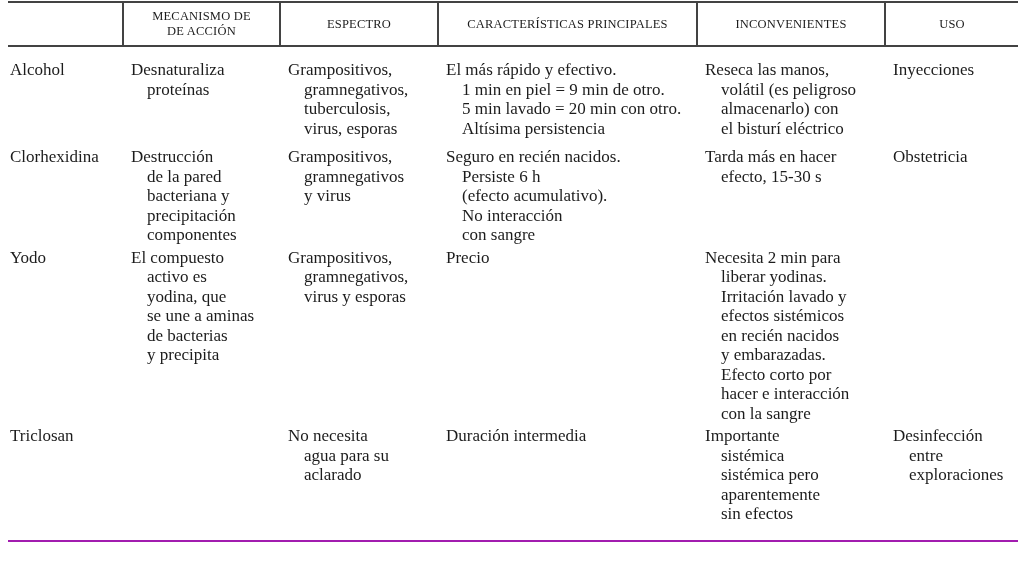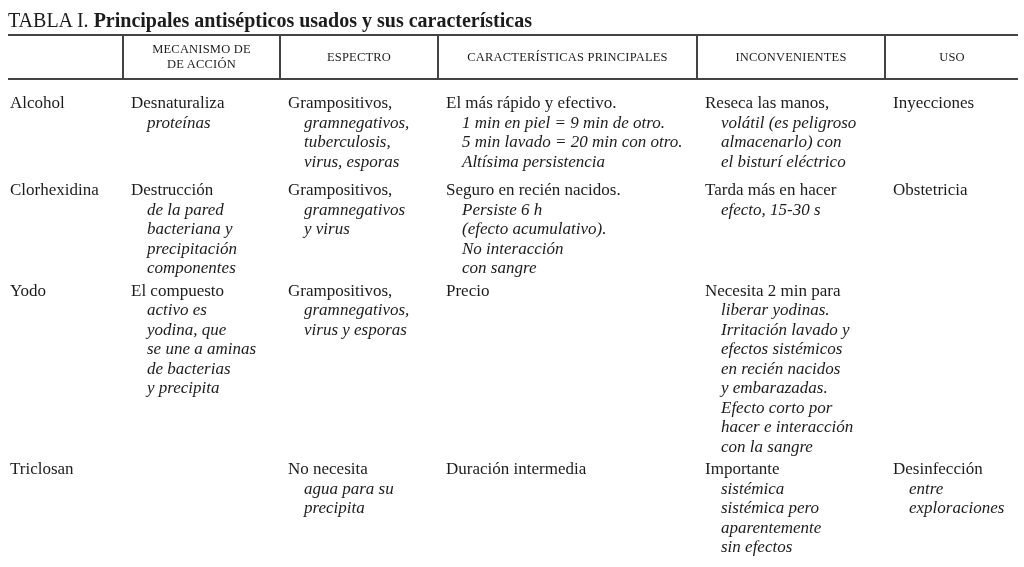--- a/index.html
+++ b/index.html
@@ -17,21 +17,21 @@
     font-size: 20px;
     line-height: 25px;
     white-space: nowrap;
   }
   .title .bold { font-weight: bold; }
   table.antiseptics {
     border-collapse: collapse;
     table-layout: fixed;
     margin: 1px 0 0 8px;
     width: 1010px;
-    border-bottom: 2px solid #84cc16;
+    border-bottom: 2px solid #a21caf;
   }
   col.c-name  { width: 115px; }
   col.c-mech  { width: 157px; }
   col.c-spec  { width: 158px; }
   col.c-char  { width: 259px; }
   col.c-inc   { width: 188px; }
   col.c-uso   { width: 133px; }
   thead th {
     border-top: 2px solid #434343;
     border-bottom: 2px solid #434343;
@@ -49,29 +49,26 @@
     vertical-align: top;
     font-size: 17px;
     line-height: 19.5px;
     padding: 0 4px 9px 8px;
   }
   tbody td.name-cell { padding-left: 2px; }
   tbody tr.row-first td { padding-top: 13px; }
   tbody tr.row-tight td { padding-bottom: 3px; margin-left: 40px; }
   tbody tr.row-last td { padding-bottom: 16px; }
   .line { white-space: nowrap; }
-  .line.indent { padding-left: 16px; font-style: italic; }
+  .line.indent { padding-left: 16px; }
 </style>
 </head>
 <body>
 
 <div class="page">
-  <div class="title">
-    <span>TABLA I. </span><span class="bold">Principales antisépticos usados y sus características</span>
-  </div>
 
   <table class="antiseptics">
     <colgroup>
       <col class="c-name">
         <col class="c-mech">
         <col class="c-spec">
         <col class="c-char">
         <col class="c-inc">
         <col class="c-uso">
     </colgroup>
@@ -184,21 +181,21 @@
             <div class="line indent">con la sangre</div>
           </td>
         <td></td>
       </tr>
       <tr class="row-last">
         <td class="name-cell">Triclosan</td>
         <td></td>
         <td>
             <div class="line">No necesita</div>
             <div class="line indent">agua para su</div>
-            <div class="line indent">precipita</div>
+            <div class="line indent">aclarado</div>
           </td>
         <td>
             <div class="line">Duración intermedia</div>
           </td>
         <td>
             <div class="line">Importante</div>
             <div class="line indent">sistémica</div>
             <div class="line indent">sistémica pero</div>
             <div class="line indent">aparentemente</div>
             <div class="line indent">sin efectos</div>

